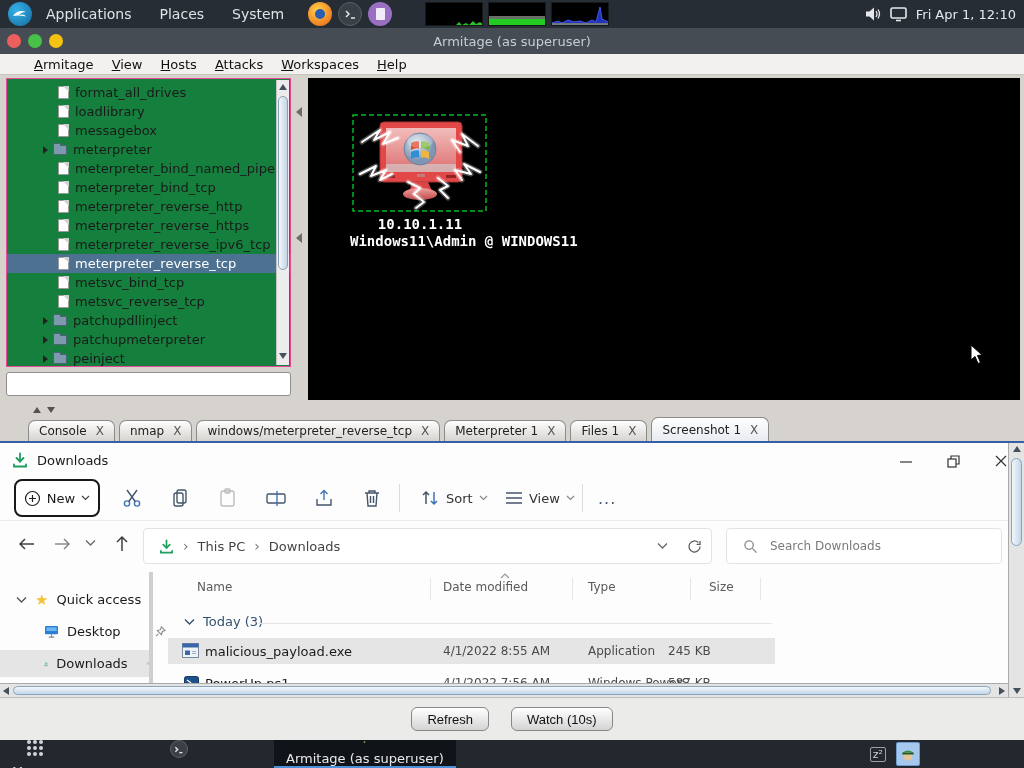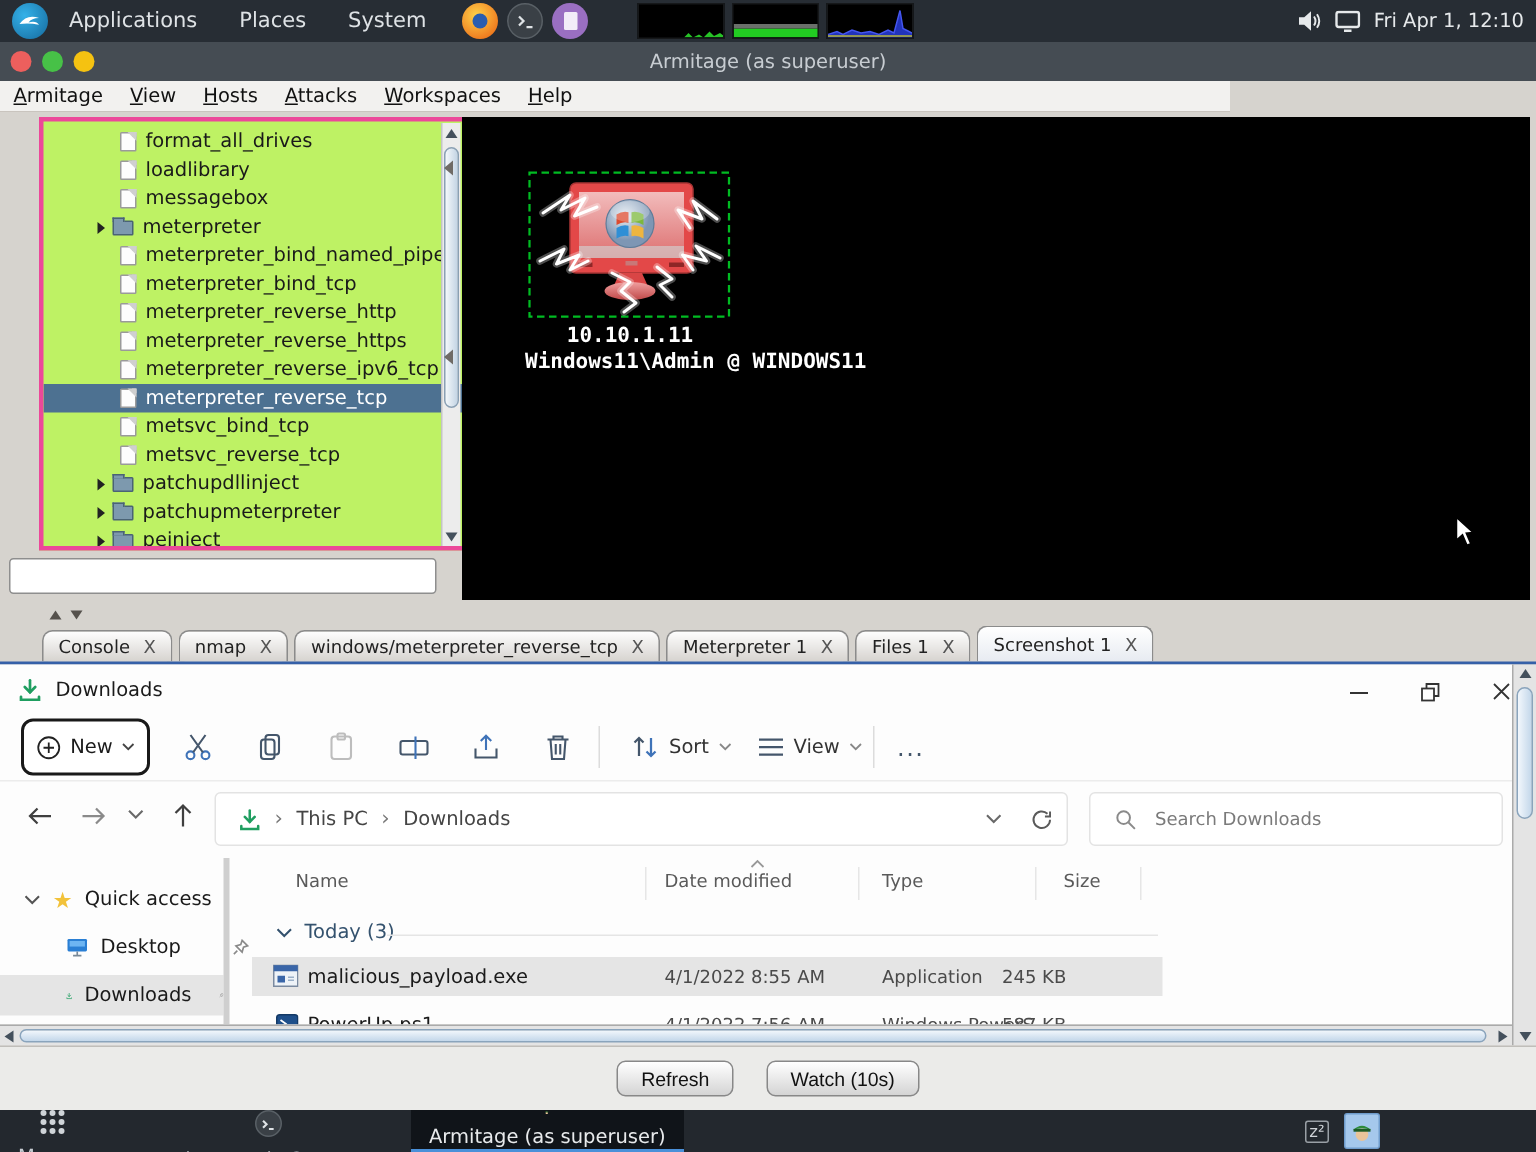--- a/index.html
+++ b/index.html
@@ -24,27 +24,27 @@
   .tp-right { position:absolute; right:8px; top:0; height:28px; display:flex; align-items:center; gap:9px; }
   .clock { font-size:13px; color:#e6e9eb; }
 
   
   .titlebar { left:0; top:28px; width:1024px; height:26px; background:#454c53; display:flex; align-items:center; }
   .wbtn { width:14px; height:14px; border-radius:50%; margin-left:7px; }
   .wbtn.red{ background:#ed5f5d; } .wbtn.green{ background:#47c147; } .wbtn.yellow{ background:#f5c211; }
   .wtitle { position:absolute; left:0; width:100%; text-align:center; color:#c8cdd2; font-size:13px; pointer-events:none; }
 
   
-  .menubar { left:0; top:54px; width:820px; height:21px; background:#f2f1ef; border-bottom:1px solid #c9c4be; display:flex; align-items:center; font-size:13px; color:#111; }
+  .menubar { left:0; top:54px; width:1024px; height:21px; background:#f2f1ef; border-bottom:1px solid #c9c4be; display:flex; align-items:center; font-size:13px; color:#111;padding-left:25px; }
   .menu-item { display:inline-block; padding:0 9px; }
   .menu-item::first-letter { text-decoration:underline; }
 
   
   .main-bg { left:0; top:75px; width:1024px; height:328px; background:#d6d3ce; }
-  .tree-panel { left:6px; top:78px; width:285px; height:289px; background:#bef264; border:3px solid #ec4899; overflow:hidden;margin-left:20px; }
+  .tree-panel { left:6px; top:78px; width:285px; height:289px; background:#15803d; border:1px solid #ec4899; overflow:hidden; }
   .trow { height:19px; display:flex; align-items:center; font-size:13px; color:#1a1a1a; white-space:nowrap; }
   .trow .arrow { width:0; height:0; border-left:5px solid #222; border-top:4px solid transparent; border-bottom:4px solid transparent; margin-left:36px; margin-right:5px; }
   .trow.file { padding-left:51px; }
   .icon-file { width:11px; height:13px; background:#fdfdfd; border:1px solid #9a9a9a; border-radius:1px; margin-right:6px; position:relative; flex:0 0 auto; }
   .icon-file::before { content:""; position:absolute; right:-1px; top:-1px; border:3px solid; border-color:#cfcfcf #cfcfcf transparent transparent; }
   .icon-folder { width:14px; height:10px; background:#7d99ae; border:1px solid #4a6375; border-radius:1px; margin-right:6px; position:relative; flex:0 0 auto; }
   .icon-folder::before { content:""; position:absolute; left:-1px; top:-3px; width:6px; height:2px; background:#7d99ae; border:1px solid #4a6375; border-bottom:none; }
   .trow.selected { background:#4d7191; color:#fff; }
   .tree-sb { position:absolute; right:1px; top:1px; width:13px; height:285px; background:#ececec; border-left:1px solid #c4c4c4; }
   .sb-arrow { width:0; height:0; margin:4px auto; }

